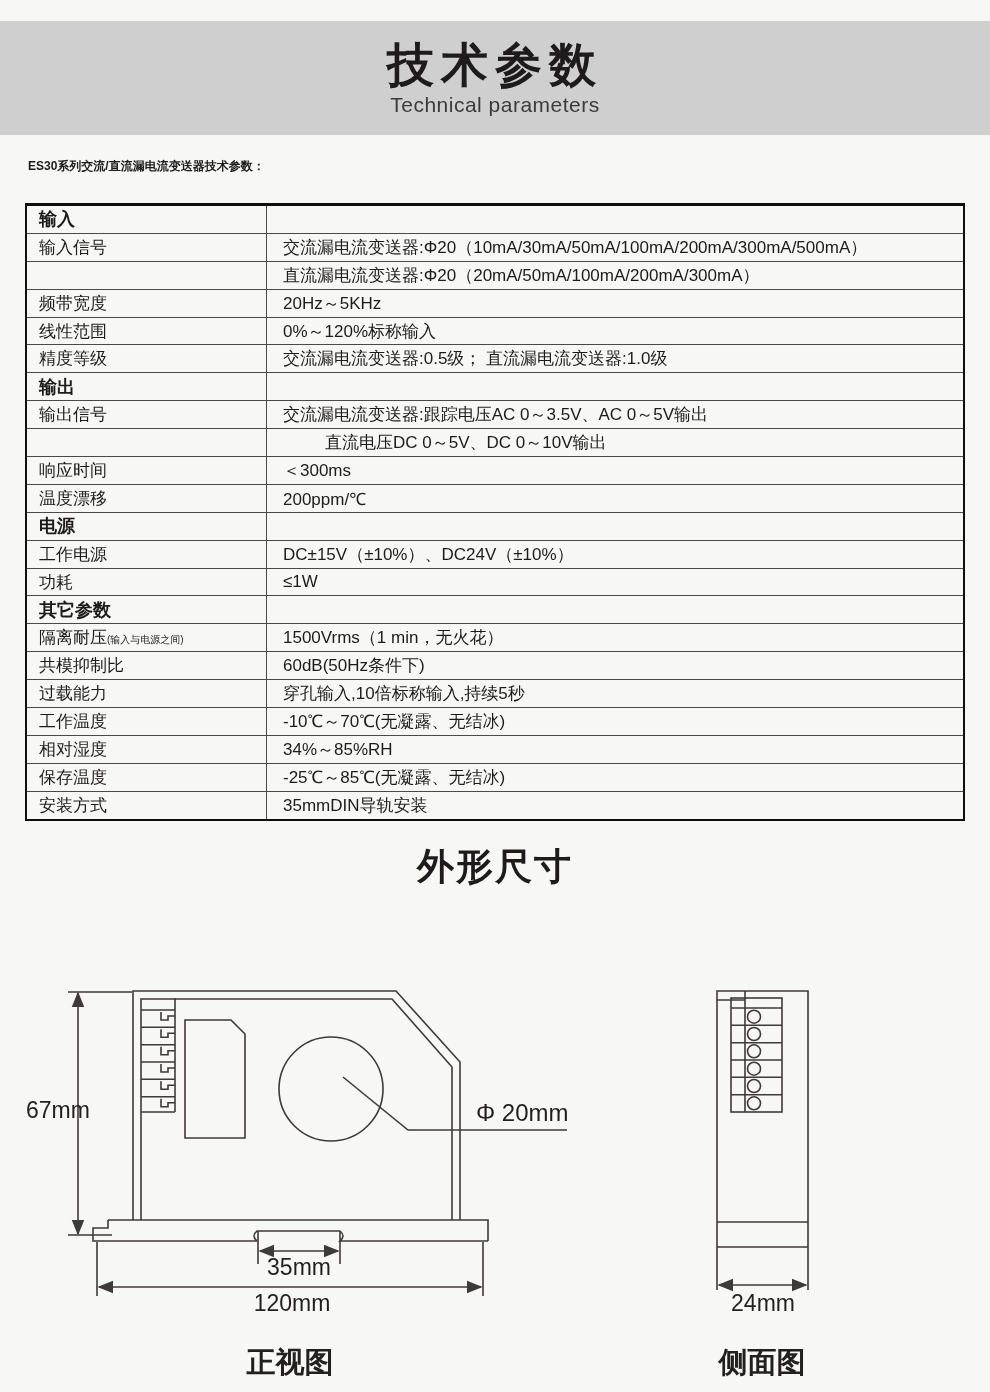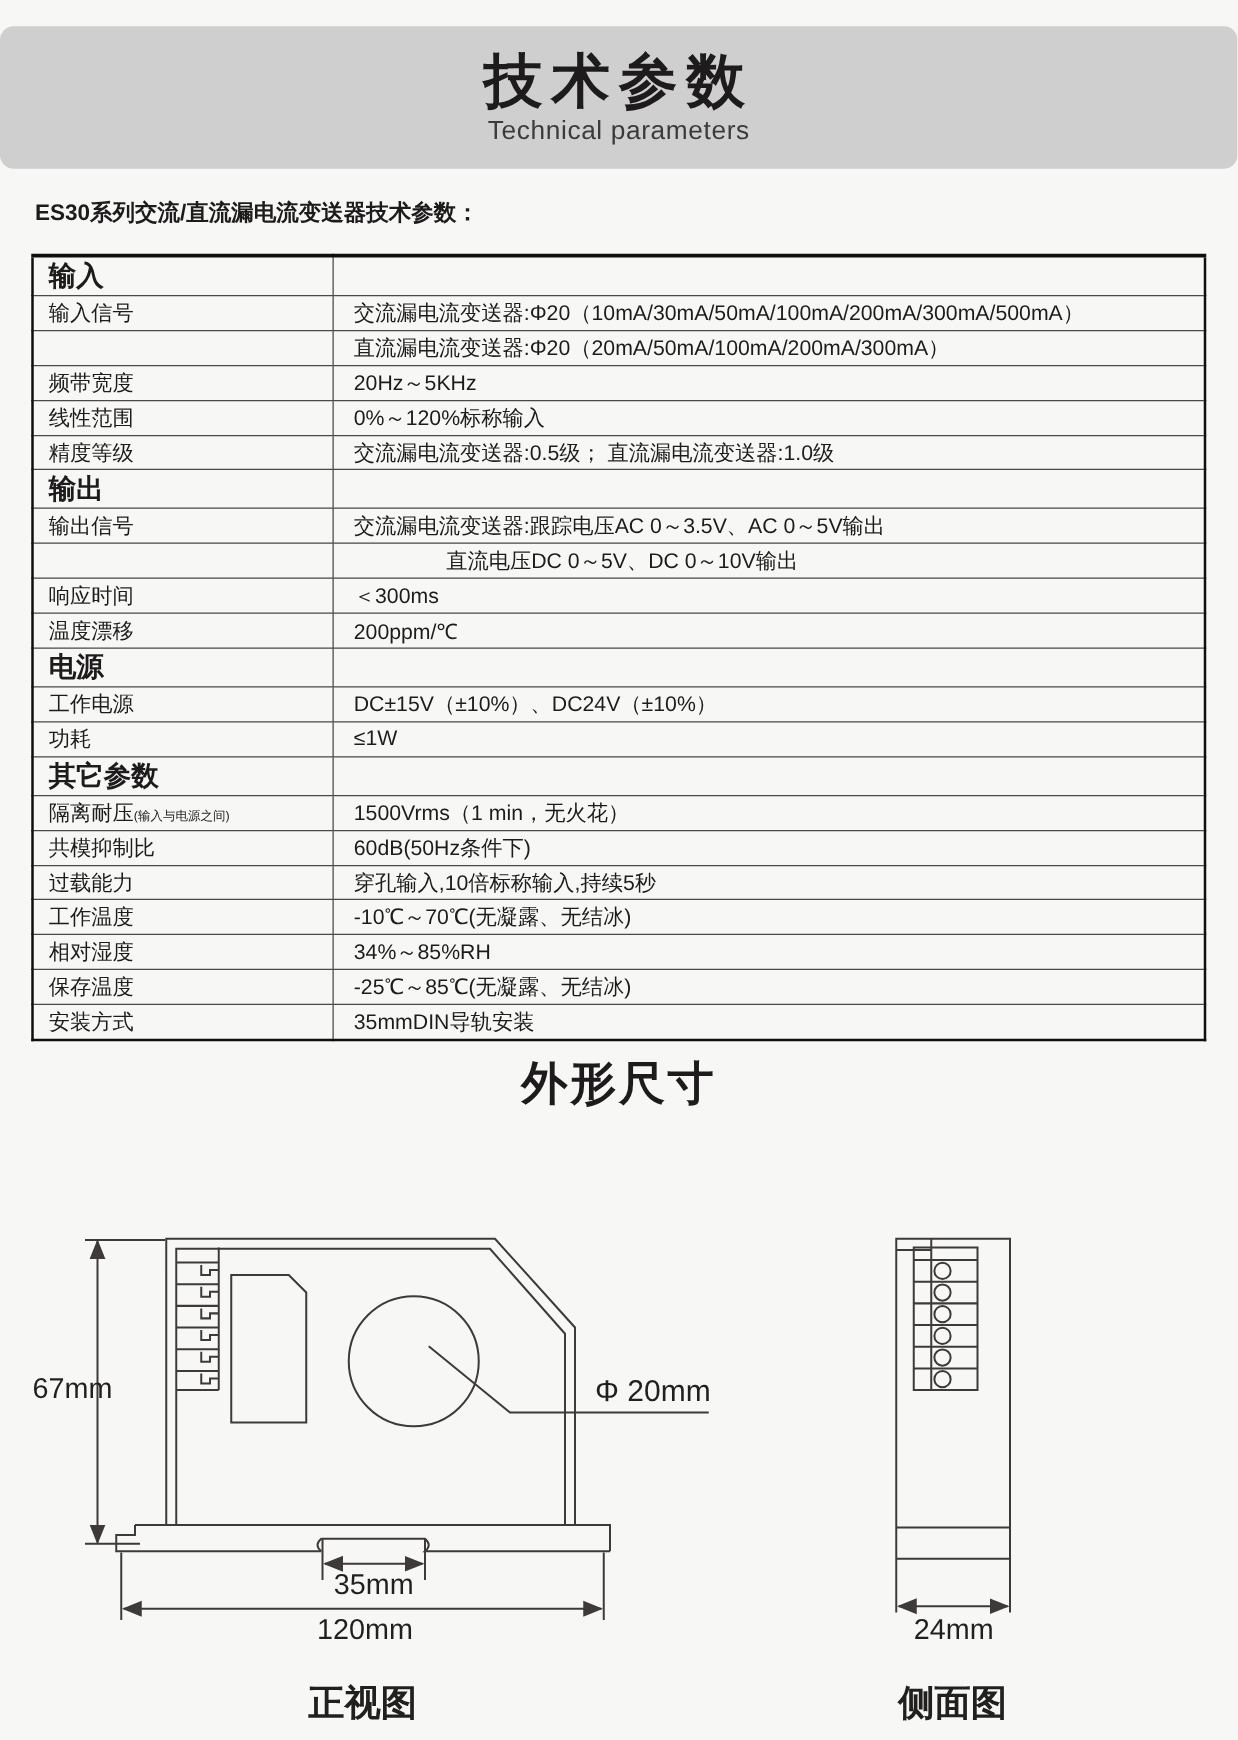--- a/index.html
+++ b/index.html
@@ -9,49 +9,49 @@
     width:990px;height:1392px;
     margin:0 auto;
     background:#f7f7f6;
     font-family:"Liberation Sans", sans-serif;
     color:#221f1f;
     overflow:hidden;
   }
   .band{
     position:absolute;left:0;top:21px;width:100%;height:114px;
     background:#d0cfd0;
-    display:flex;flex-direction:column;align-items:center;justify-content:center;border-radius:11px;
+    display:flex;flex-direction:column;align-items:center;justify-content:center;
   }
   .band .title{
     font-size:47px;font-weight:bold;letter-spacing:7px;color:#1d1b1b;line-height:1.1;
   }
   .band .subtitle{
     font-size:21px;color:#3c3a3a;margin-top:2px;letter-spacing:0.5px;
   }
   .intro{
     position:absolute;left:28px;top:158px;
-    font-size:18px;font-weight:700;color:#1d1b1b;
+    font-size:12px;font-weight:700;color:#1d1b1b;
   }
   table.spec{
     position:absolute;left:25px;top:203px;width:940px;
     border-collapse:collapse;table-layout:fixed;
     background:transparent;
   }
   table.spec th,table.spec td{
     border-bottom:1px solid #4b4847;
     font-weight:normal;text-align:left;vertical-align:middle;
     height:26.9px;padding:0;
     font-size:17px;color:#1d1b1b;
     white-space:nowrap;overflow:hidden;
   }
   table.spec th{width:227px;border-right:1px solid #4b4847;padding-left:12px;}
   table.spec td{padding-left:16px;}
   table.spec{border:2px solid #0f0f0f;border-top:3px solid #0f0f0f;}
-  table.spec tr.section th{font-weight:bold;font-size:22px;}
-  table.spec td.indent{padding-left:90px;}
+  table.spec tr.section th{font-weight:bold;font-size:18px;}
+  table.spec td.indent{padding-left:58px;}
   .label-small{font-size:10px;}
   .dim-title{
     position:absolute;left:0;top:842px;width:100%;
     text-align:center;font-size:37px;font-weight:bold;color:#1d1b1b;letter-spacing:2px;
   }
   svg text{
     font-family:"Liberation Sans", sans-serif;
     fill:#221f1f;
   }
   .drawing{position:absolute;}

